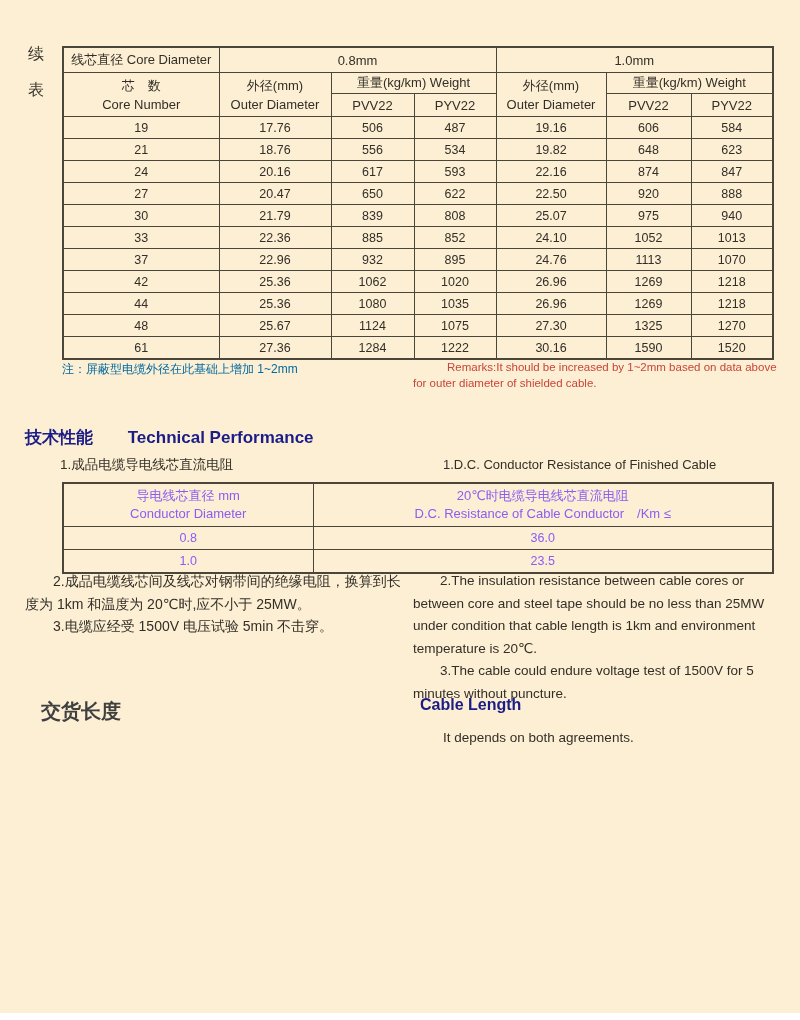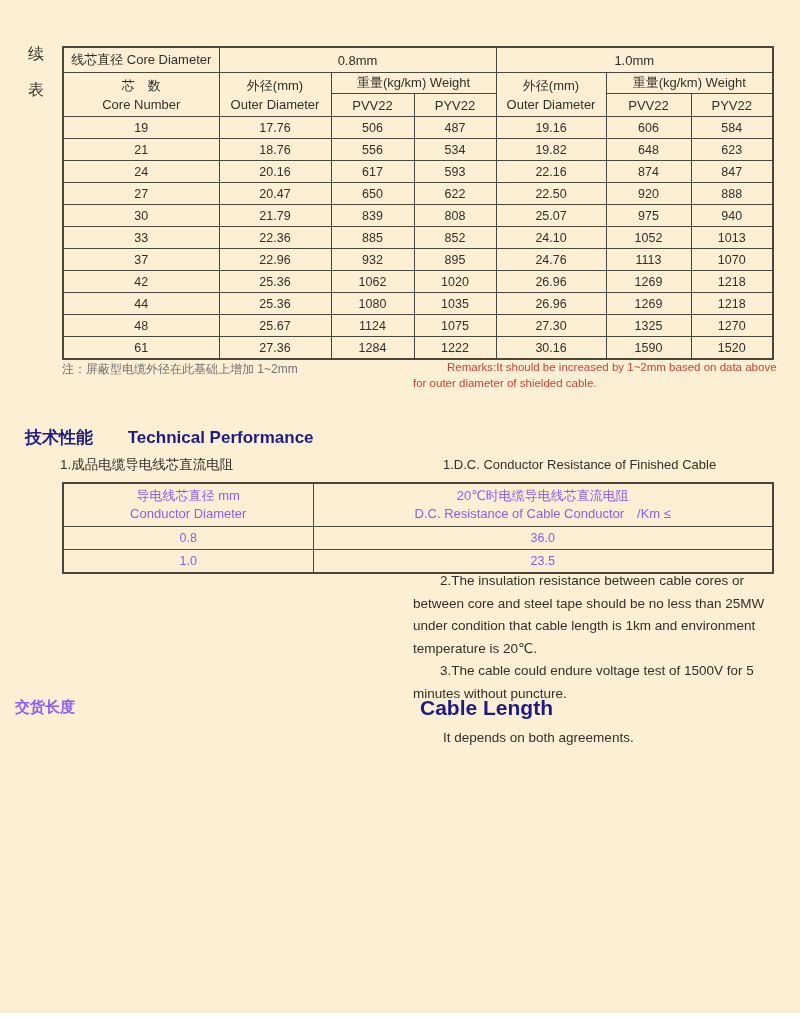--- a/index.html
+++ b/index.html
@@ -37,21 +37,21 @@
   .main-table thead th{font-size:13px;}
   .main-table .hrow1 th{height:22px;text-align:center;}
   .main-table .hrow2 th{height:18px;}
   .main-table .hrow3 th{height:20px;text-align:center;}
   .main-table th div{line-height:19px;}
   .main-table tbody td{height:19px;}
 
   
   .note-zh{
     position:absolute;left:62px;top:361px;
-    font-size:12px;color:#737373;
+    font-size:12px;color:#0369a1;
   }
   .note-en{
     position:absolute;left:413px;top:359px;width:380px;
     font-size:11.5px;color:#c9443a;line-height:16px;
     text-indent:34px;
   }
 
   
   .tech-heading{
     position:absolute;left:25px;top:426px;
@@ -82,26 +82,26 @@
     font-size:14px;line-height:22.5px;
   }
   .para-en{
     position:absolute;left:413px;top:570px;width:380px;
     font-size:13.5px;line-height:22.5px;
   }
   .para-zh p,.para-en p{margin:0;text-indent:2em;}
 
   
   .delivery-zh-heading{
-    position:absolute;left:15px;top:698px;
-    font-size:15px;font-weight:bold;color:#8b5cf6;
+    position:absolute;left:41px;top:698px;
+    font-size:20px;font-weight:bold;color:#404040;
   }
   .delivery-en-heading{
     position:absolute;left:420px;top:696px;
-    font-size:21px;font-weight:bold;color:#1b1c87;
+    font-size:16px;font-weight:bold;color:#1b1c87;
   }
   .delivery-zh-body{position:absolute;left:60px;top:730px;font-size:13.5px;}
   .delivery-en-body{position:absolute;left:443px;top:730px;font-size:13.5px;}
 
   .bottom-strip{
     position:absolute;left:0;top:1013px;width:800px;height:7px;
     background:#ffffff;
   }
 </style>
 </head>
@@ -288,20 +288,24 @@
           <td>0.8</td>
           <td>36.0</td>
         </tr>
         <tr>
           <td>1.0</td>
           <td>23.5</td>
         </tr>
       </tbody>
   </table>
 
+  <div class="para-zh">
+    <p>2.成品电缆线芯间及线芯对钢带间的绝缘电阻，换算到长度为 1km 和温度为 20℃时,应不小于 25MW。</p>
+    <p>3.电缆应经受 1500V 电压试验 5min 不击穿。</p>
+  </div>
   <div class="para-en">
     <p>2.The insulation resistance between cable cores or between core and steel tape should be no less than 25MW under condition that cable length is 1km and environment temperature is 20℃.</p>
     <p>3.The cable could endure voltage test of 1500V for 5 minutes without puncture.</p>
   </div>
 
   <div class="delivery-zh-heading">交货长度</div>
   <div class="delivery-en-heading">Cable Length</div>
   <div class="delivery-en-body">It depends on both agreements.</div>
 
   <div class="bottom-strip"></div>

